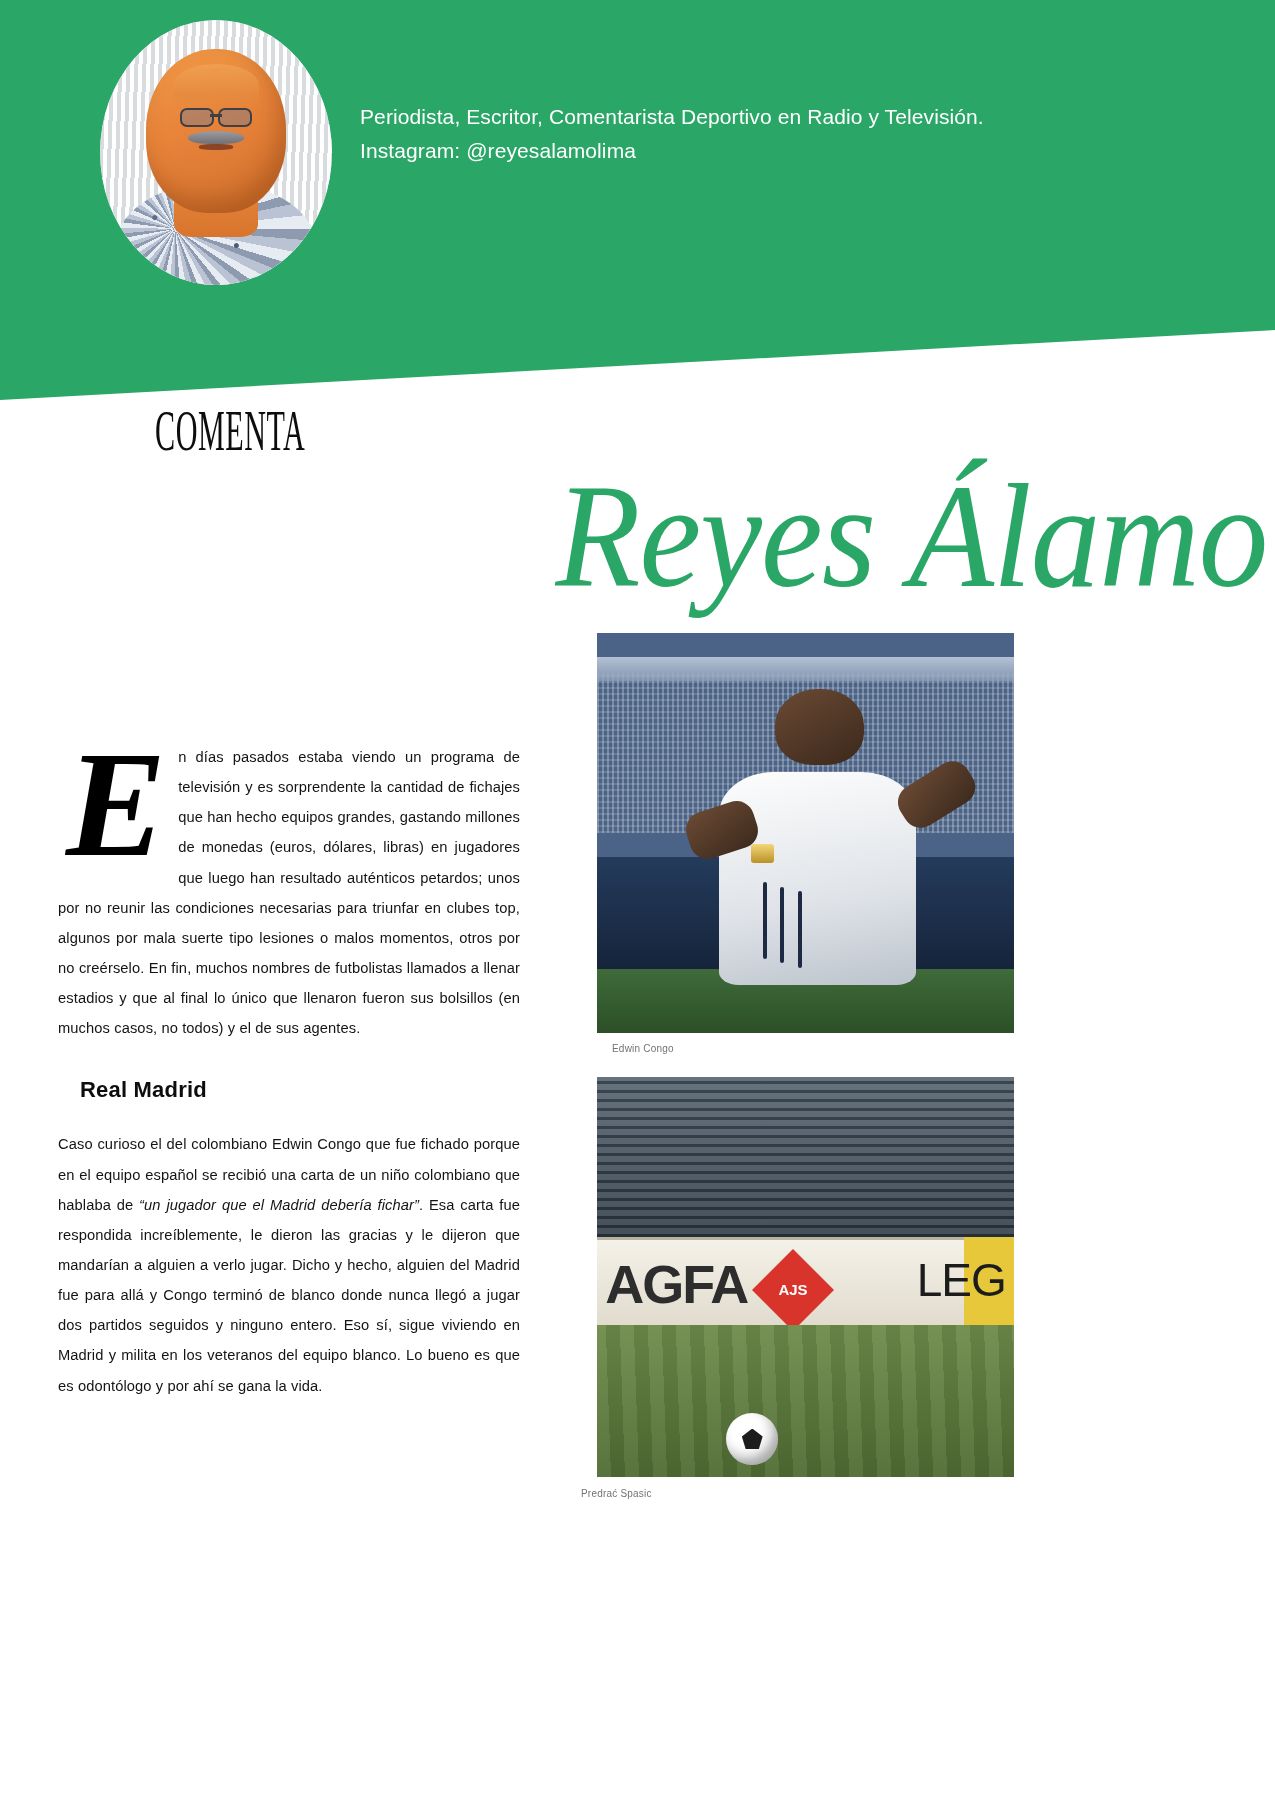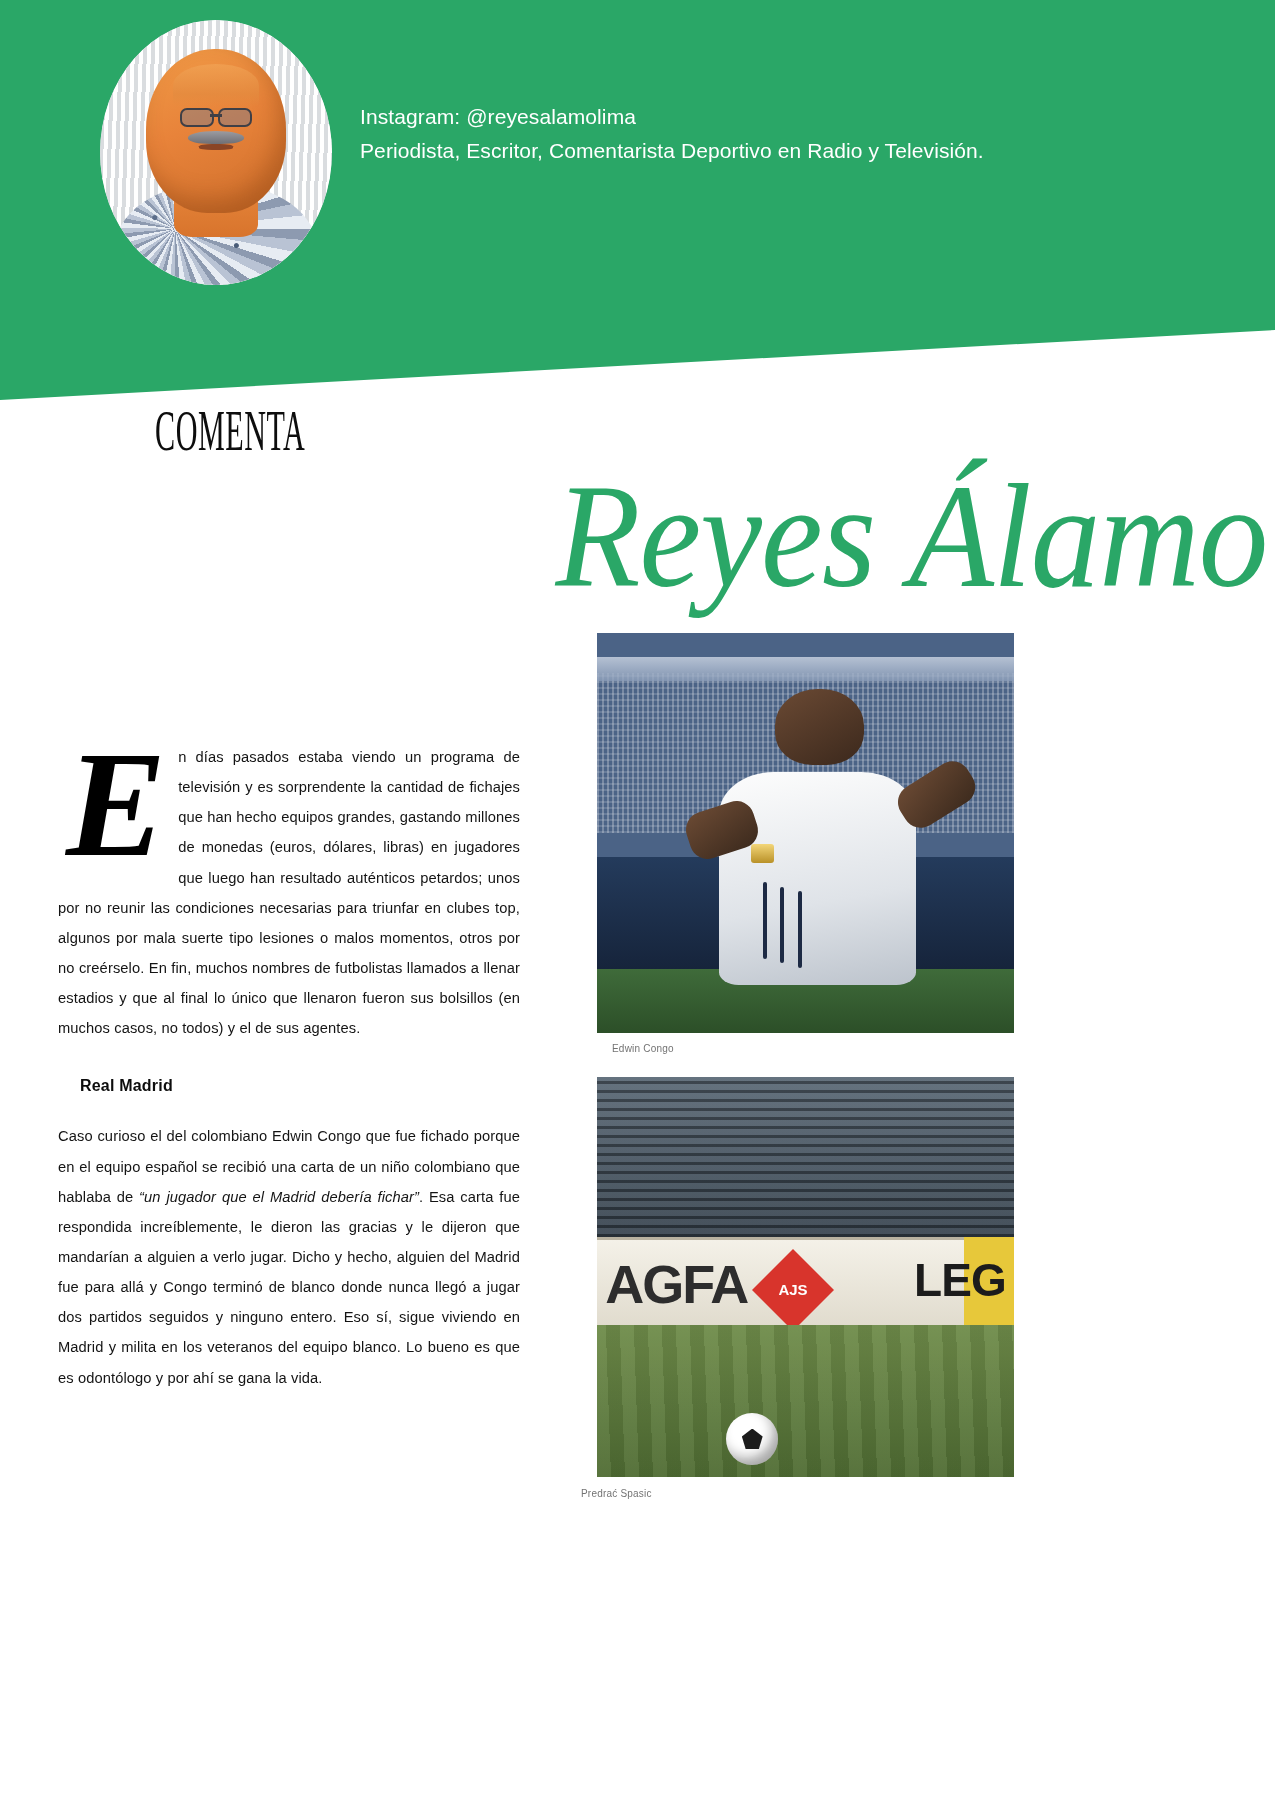--- a/index.html
+++ b/index.html
@@ -140,21 +140,21 @@
   }
   .para{
     font-size:14.7px;line-height:2.05;
     color:#141414;
     text-align:justify;
     letter-spacing:.1px;
     margin:0;
   }
   .para.p2{margin-top:0;}
   .h-section{
-    font-size:16px;font-weight:700;color:#0d0d0d;
+    font-size:22px;font-weight:700;color:#0d0d0d;
     margin:34px 0 26px 22px;letter-spacing:.2px;
   }
   .para em{font-style:italic;}
 
   
   .photo{
     position:absolute;z-index:4;overflow:hidden;background:#0d1b2a;
   }
   .caption{
     position:absolute;z-index:5;
@@ -238,21 +238,21 @@
     position:absolute;left:40%;top:46%;width:58px;height:58px;
     background:#d8342c;transform:rotate(45deg);
   }
   .ph2-dia span{
     display:block;transform:rotate(-45deg);
     color:#fff;font-weight:700;font-size:15px;
     text-align:center;line-height:58px;
   }
   .ph2-leg{
     position:absolute;right:2%;top:44%;
-    font-weight:700;font-size:46px;color:#1c1c1c;letter-spacing:-1px;
+    font-weight:400;font-size:46px;color:#1c1c1c;letter-spacing:-1px;
   }
   .ph2-yellow{
     position:absolute;right:0;top:40%;width:12%;height:22%;
     background:#e7c83a;
   }
   .ph2-grass{
     position:absolute;left:0;bottom:0;width:100%;height:38%;
     background:
       repeating-linear-gradient(88deg, rgba(255,255,255,.05) 0 14px, rgba(0,0,0,.07) 14px 28px),
       linear-gradient(180deg,#6f8c4a,#4f6c33);
@@ -317,22 +317,22 @@
             <div class="av-lens r"></div>
             <div class="av-bridge"></div>
           </div>
           <div class="av-mous"></div>
           <div class="av-mouth"></div>
         </div>
       </div>
     </div>
 
     <div class="bio">
+      <div>Periodista, Escritor, Comentarista Deportivo en Radio y Televisión.</div>
       <div>Instagram: @reyesalamolima</div>
-      <div>Periodista, Escritor, Comentarista Deportivo en Radio y Televisión.</div>
     </div>
 
   </div>
 
   <div class="comenta">COMENTA</div>
   <div class="byline-big">Reyes Álamo</div>
 
   <div class="col-left">
 
     <p class="para"><span class="dropcap">E</span><span>n días pasados estaba viendo un programa de televisión y es sorprendente la cantidad de fichajes que han hecho equipos grandes, gastando millones de monedas (euros, dólares, libras) en jugadores que luego han resultado auténticos petardos; unos por no reunir las condiciones necesarias para triunfar en clubes top, algunos por mala suerte tipo lesiones o malos momentos, otros por no creérselo. En fin, muchos nombres de futbolistas llamados a llenar estadios y que al final lo único que llenaron fueron sus bolsillos (en muchos casos, no todos) y el de sus agentes.</span></p>

